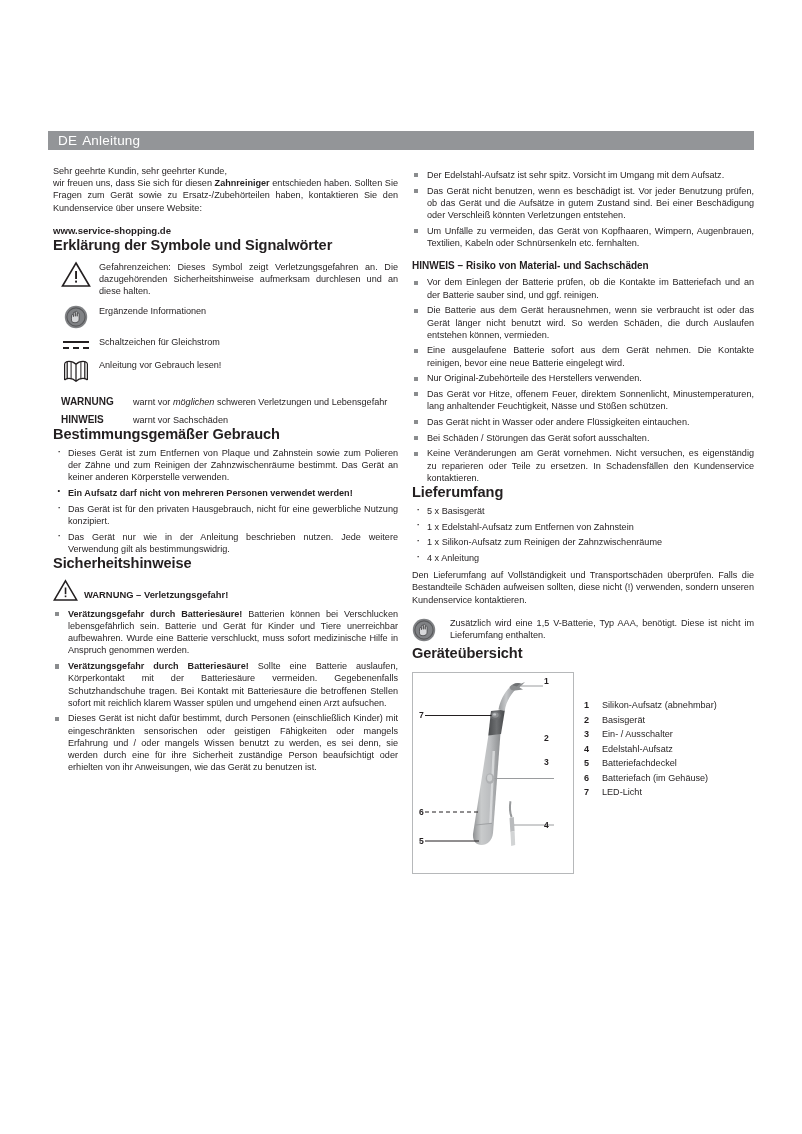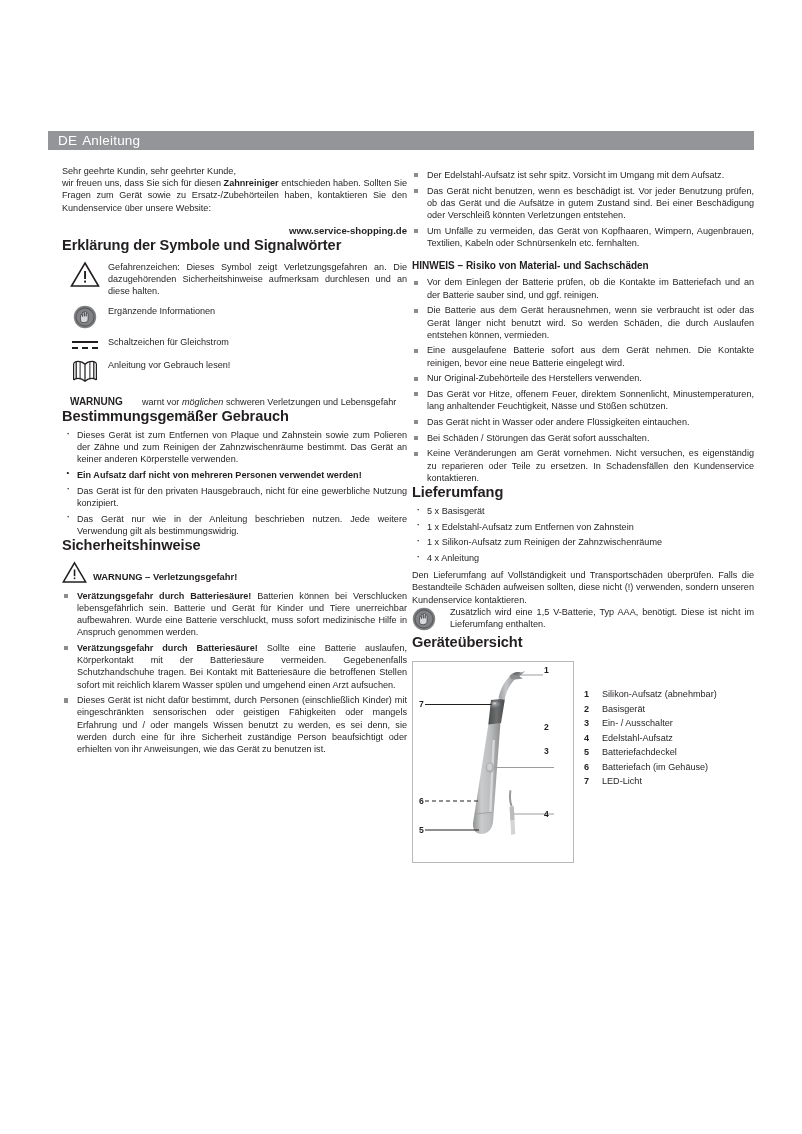--- a/index.html
+++ b/index.html
@@ -44,32 +44,32 @@
     font-weight: normal;
     margin-right: 5px;
   }
 
   .col {
     position: absolute;
     top: 165px;
     font-size: 9.1px;
     line-height: 12.2px;
   }
-  .col-left  { left: 62px;  width: 345px; }
+  .col-left  { left: 53px;  width: 345px; }
   .col-right { left: 412px; width: 342px; }
 
   p { margin: 0; }
   .just { text-align: justify; text-justify: inter-word; }
 
   .intro-line { margin: 0; }
   .bold { font-weight: bold; }
   .ital { font-style: italic; }
 
   .website {
-    text-align: right;
+    text-align: left;
     font-weight: bold;
     font-size: 9.6px;
     margin-top: 11px;
   }
 
   h2.sec {
     font-size: 14.6px;
     font-weight: bold;
     margin: 0;
     padding: 0;
@@ -167,21 +167,21 @@
 
   .hinweis-head {
     font-weight: bold;
     font-size: 10px;
     margin-top: 11px;
   }
 
   .note-block {
     display: flex;
     align-items: flex-start;
-    margin-top: 0;
+    margin-top: 11px;
   }
   .note-block .note-ic { width: 38px; min-width: 38px; padding-top: 1px; }
   .note-block .note-tx { flex: 1; font-size: 9.1px; line-height: 12.2px; }
 
   .para-gap { margin-top: 5px; }
 
   
   .geraete-wrap { position: relative; margin-top: 10px; }
   .fig-box {
     position: absolute;
@@ -272,20 +272,24 @@
           </svg>
         </div>
       </div>
       <div class="symtext">Anleitung vor Gebrauch lesen!</div>
     </div>
 
     <div class="deftable">
       <div class="defrow">
         <div class="defkey">WARNUNG</div>
         <div class="defval"><span>warnt vor </span><span class="ital">möglichen</span><span> schweren Verletzungen und Lebensgefahr</span></div>
+      </div>
+      <div class="defrow">
+        <div class="defkey">HINWEIS</div>
+        <div class="defval">warnt vor Sachschäden</div>
       </div>
     </div>
 
     <h2 class="sec sec-gap-mid">Bestimmungsgemäßer Gebrauch</h2>
     <ul class="ul-dot">
       <li class="just list-first">Dieses Gerät ist zum Entfernen von Plaque und Zahnstein sowie zum Polieren der Zähne und zum Reinigen der Zahnzwischenräume bestimmt. Das Gerät an keiner anderen Körperstelle verwenden.</li>
       <li class="just bold">Ein Aufsatz darf nicht von mehreren Personen verwendet werden!</li>
       <li class="just">Das Gerät ist für den privaten Hausgebrauch, nicht für eine gewerbliche Nutzung konzipiert.</li>
       <li class="just">Das Gerät nur wie in der Anleitung beschrieben nutzen. Jede weitere Verwendung gilt als bestimmungswidrig.</li>
     </ul>

